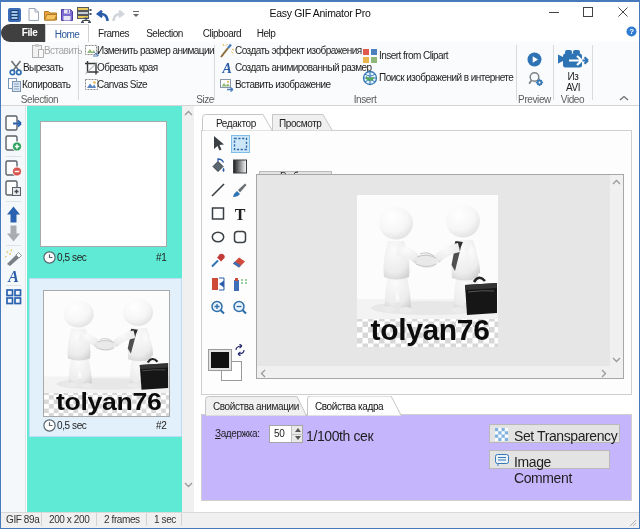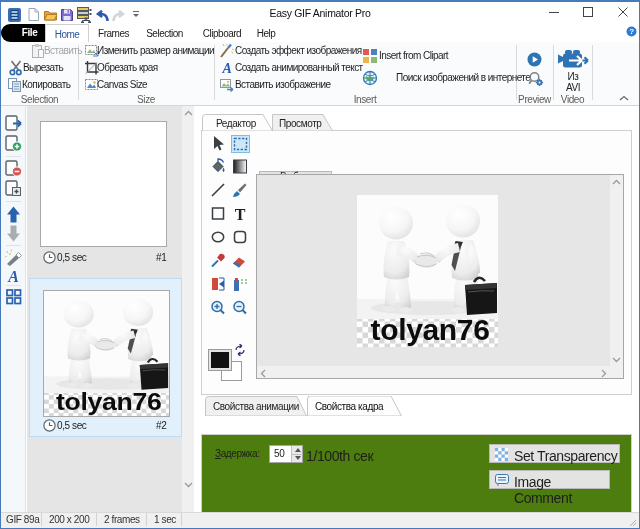--- a/index.html
+++ b/index.html
@@ -5,39 +5,39 @@
 * { margin:0; padding:0; box-sizing:border-box; }
 html,body { width:640px; height:529px; overflow:hidden; }
 body { font-family:"Liberation Sans", sans-serif; font-size:10px; letter-spacing:-0.4px; color:#1e1e1e; }
 #win { position:absolute; left:0; top:0; width:640px; height:529px; background:#fff; }
 .abs { position:absolute; }
 
 #titlebar { position:absolute; left:1px; top:2px; width:638px; height:22px; background:#fff; }
 #title { position:absolute; left:0; top:5px; width:638px; text-align:center; font-size:10.5px; letter-spacing:-0.3px; color:#111; }
 
 #tabrow { position:absolute; left:1px; top:23px; width:638px; height:19px; background:#fff; }
-#filetab { position:absolute; left:0px; top:1px; width:57px; height:18px; background:#000000; color:#fff;
+#filetab { position:absolute; left:0px; top:1px; width:57px; height:18px; background:#404040; color:#fff;
   text-align:center; line-height:18px; font-weight:bold; font-size:10px;border-radius:9px; }
 .rtab { position:absolute; top:1px; height:18px; line-height:19px; font-size:10px; letter-spacing:-0.5px; color:#222; text-align:center; }
 #hometab { background:#fff; border:1px solid #d0d0d0; border-bottom:none; color:#2b579a; }
 
 #ribbon { position:absolute; left:1px; top:42px; width:638px; height:64px; background:#fafbfc; border-bottom:1px solid #d5d5d5; }
 .rsep { position:absolute; top:3px; width:1px; height:55px; background:#dadada; }
 .glabel { position:absolute; top:52px; font-size:10px; color:#5d5d5d; text-align:center; }
 .rbtn { position:absolute; height:17px; font-size:10px; letter-spacing:-0.55px; color:#1e1e1e; white-space:nowrap; }
 .rbtn svg { position:absolute; left:0; top:0; }
 .rbtn span.t { position:absolute; top:2px; }
 
 #main { position:absolute; left:1px; top:106px; width:636px; height:407px; background:#fff; }
 #ltools { position:absolute; left:0; top:0; width:25px; height:407px; background:#f4f8fb; border-right:1px solid #dde3e8; }
-#framepanel { position:absolute; left:26px; top:0; width:156px; height:407px; background:#e5e5e5; }
+#framepanel { position:absolute; left:26px; top:0; width:156px; height:407px; background:#5eead4; }
 #fscroll { position:absolute; left:181px; top:0; width:12px; height:407px; background:#f0f0f0; }
 #editpanel { position:absolute; left:200px; top:24px; width:431px; height:265px; background:#fdfdfd; border:1px solid #cfcfcf; }
 #canvas { position:absolute; left:54px; top:43px; width:368px; height:205px; background:#e6e6e6; border:1px solid #a7a7a7; }
-#proppanel { position:absolute; left:200px; top:328px; width:431px; height:87px; background:#4d7c0f; border:1px solid #cfcfcf; }
+#proppanel { position:absolute; left:200px; top:308px; width:431px; height:87px; background:#c4b5fd; border:1px solid #cfcfcf; }
 
 #statusbar { position:absolute; left:1px; top:512px; width:638px; height:16px; background:#f0f0f0; border-top:1px solid #d9d9d9; font-size:10px; color:#333; }
 .scell { position:absolute; top:1px; height:12px; line-height:12px; }
 .ssep { position:absolute; top:0; width:1px; height:13px; background:#d2d2d2; }
 .btn { position:absolute; background:#e3e3e3; border:1px solid #b9b9b9; font-size:14px; color:#1e1e1e; }
 </style>
 </head>
 <body>
 <svg width="0" height="0" style="position:absolute">
 <defs>
@@ -178,21 +178,21 @@
   </svg>
 </div>
 
 <div id="ribbon">
   <div class="rsep" style="left:77px;"></div>
   <div class="rsep" style="left:213px;"></div>
   <div class="rsep" style="left:515px;"></div>
   <div class="rsep" style="left:552px;"></div>
   <div class="rsep" style="left:591px;"></div>
   <div class="glabel" style="left:0; width:77px;">Selection</div>
-  <div class="glabel" style="left:77px; width:136px;">Size</div>
+  <div class="glabel" style="left:77px; width:136px;text-align:right;">Size</div>
   <div class="glabel" style="left:213px; width:302px;">Insert</div>
   <div class="glabel" style="left:515px; width:37px;">Preview</div>
   <div class="glabel" style="left:552px; width:39px;">Video</div>
 
   <div class="rbtn" style="left:29px;top:1px;color:#a6a6a6;">
     <svg width="16" height="16" viewBox="0 0 16 16">
       <rect x="2.5" y="2.5" width="9" height="12" fill="#f2f2f2" stroke="#b0b0b0"></rect>
       <rect x="5" y="1" width="4" height="3" rx="1" fill="#c9c9c9"></rect>
       <path d="M8.5 6.5 h5 v8 h-5 z" fill="#fafafa" stroke="#b0b0b0"></path>
     </svg>
@@ -245,21 +245,21 @@
       <path d="M2 14 L9 5" stroke="#8a6d3b" stroke-width="2"></path>
       <path d="M9 5 L12 1.5" stroke="#4c7fbe" stroke-width="2.4"></path>
       <path d="M13 6 l2 1 M12.5 8.5 l1.5 2 M5 3 l-1 -2 M7 2.5 l1.5 -1.5" stroke="#e8b64c"></path>
     </svg>
     <span class="t" style="left:16px;">Создать эффект изображения</span>
   </div>
   <div class="rbtn" style="left:218px;top:18px;">
     <svg width="16" height="16" viewBox="0 0 16 16">
       <text x="8" y="13" font-size="14" font-family="Liberation Serif" font-style="italic" font-weight="bold" fill="#2a5caa" text-anchor="middle">A</text>
     </svg>
-    <span class="t" style="left:16px;">Создать анимированный текст</span>
+    <span class="t" style="left:16px;">Создать анимированный размер</span>
   </div>
   <div class="rbtn" style="left:218px;top:35px;">
     <svg width="16" height="16" viewBox="0 0 16 16">
       <rect x="1.5" y="2.5" width="10" height="8" fill="#fff" stroke="#8898aa"></rect>
       <path d="M2.5 9.5 L5 6 L7 8.5 L9 6.5 L11 9.5 z" fill="#8fb878"></path>
       <circle cx="9" cy="4.8" r="1.1" fill="#e8b64c"></circle>
       <path d="M8 12.5 h6 M14 12.5 l-2.5 -2 M14 12.5 l-2.5 2" stroke="#4c7fbe" stroke-width="1.4" fill="none"></path>
     </svg>
     <span class="t" style="left:16px;">Вставить изображение</span>
   </div>
@@ -271,21 +271,21 @@
       <rect x="9" y="9" width="6" height="6" fill="#8fb878"></rect>
     </svg>
     <span class="t" style="left:17px;">Insert from Clipart</span>
   </div>
   <div class="rbtn" style="left:361px;top:28px;">
     <svg width="16" height="16" viewBox="0 0 16 16">
       <circle cx="8" cy="8" r="6.5" fill="#dff0fa" stroke="#3779b5" stroke-width="1.3"></circle>
       <path d="M8 1.5 v13 M1.5 8 h13 M3 4 a8 8 0 0 0 10 0 M3 12 a8 8 0 0 1 10 0" fill="none" stroke="#3779b5"></path>
       <path d="M4 6 q2 3 8 1 l-1 3 q-4 2 -7 -1 z" fill="#58a65c" stroke="none"></path>
     </svg>
-    <span class="t" style="left:34px;">Поиск изображений в интернете</span>
+    <span class="t" style="left:17px;">Поиск изображений в интернете</span>
   </div>
 
   <svg class="abs" style="left:526px;top:10px" width="15" height="15" viewBox="0 0 15 15">
     <circle cx="7.5" cy="7.5" r="7" fill="#2e74b5"></circle>
     <path d="M5.7 4.2 L11 7.5 L5.7 10.8 z" fill="#fff"></path>
   </svg>
   <svg class="abs" style="left:527px;top:29px" width="16" height="16" viewBox="0 0 16 16">
     <circle cx="6.5" cy="6" r="4.3" fill="none" stroke="#7d8287" stroke-width="1.5"></circle>
     <path d="M3.3 9.5 L1.2 12.8" stroke="#7d8287" stroke-width="1.8"></path>
     <circle cx="11.5" cy="11.5" r="3" fill="#3779b5"></circle>

